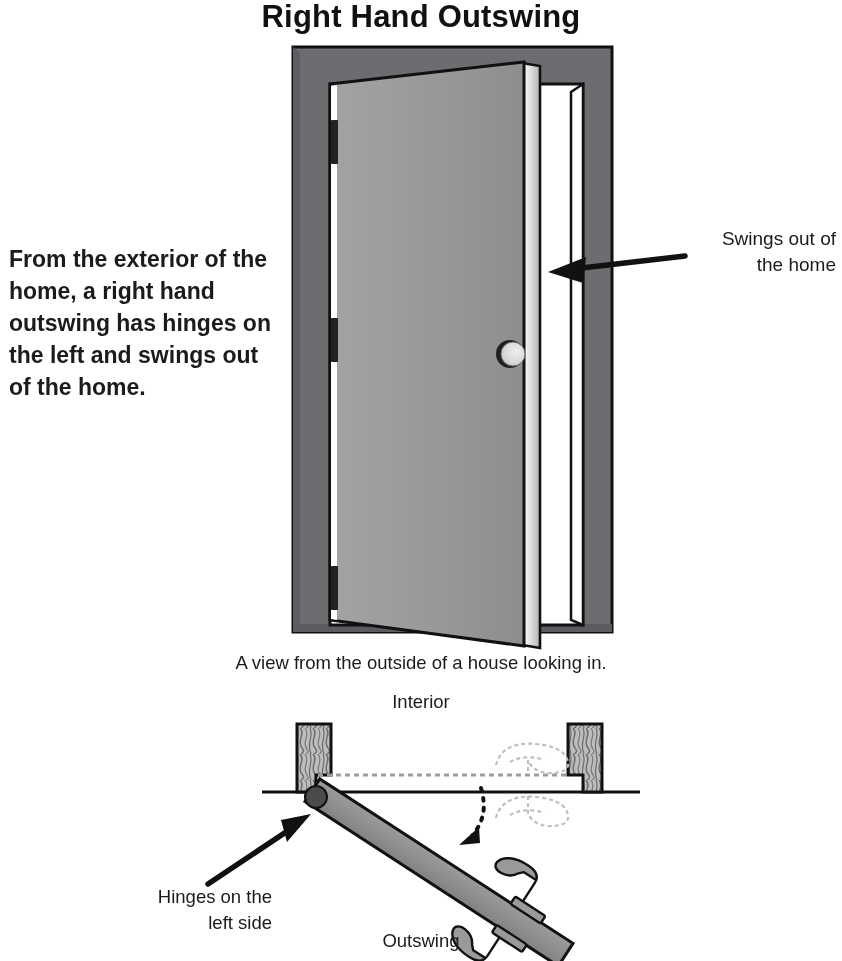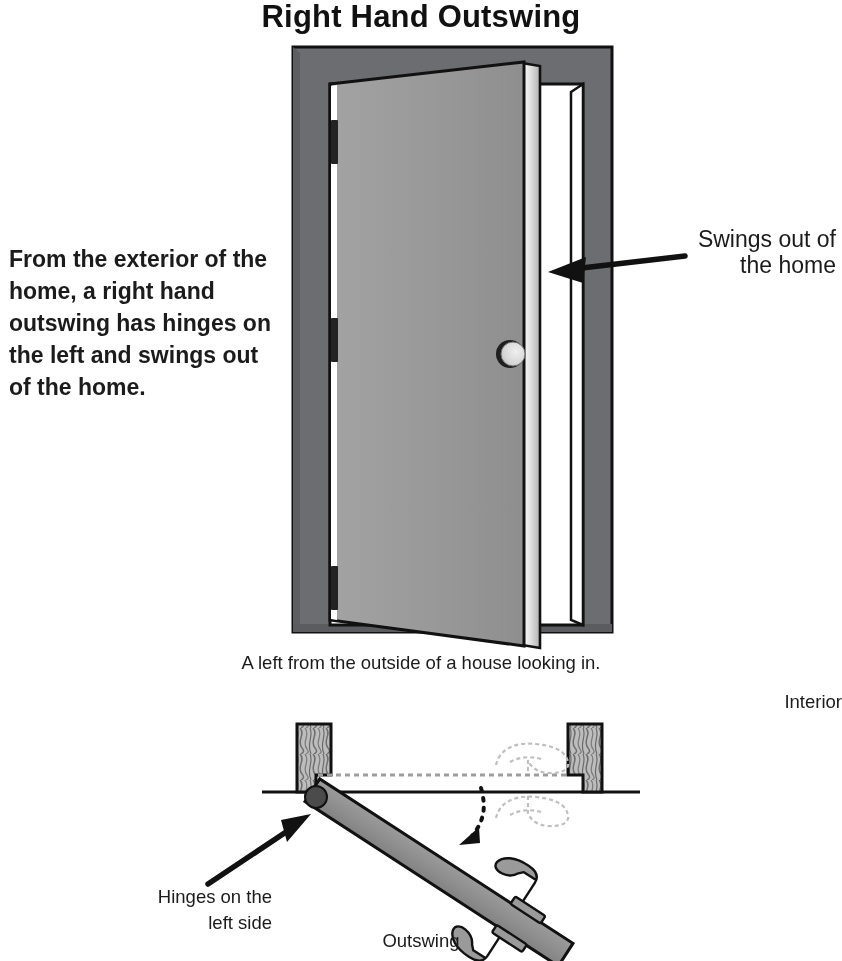--- a/index.html
+++ b/index.html
@@ -49,21 +49,21 @@
     font-weight: 700;
   }
 
   
   #swing-callout {
     position: absolute;
     right: 6px;
     top: 226px;
     width: 208px;
     text-align: right;
-    font-size: 23px;
+    font-size: 19px;
     line-height: 26px;
     color: #1b1b1b;
   }
 
   
   #hinge-callout {
     position: absolute;
     left: 62px;
     top: 884px;
     width: 210px;
@@ -81,21 +81,21 @@
     width: 842px;
     text-align: center;
     font-size: 18.5px;
     color: #1b1b1b;
   }
   #label-interior {
     position: absolute;
     left: 0;
     top: 691px;
     width: 842px;
-    text-align: right;
+    text-align: center;
     font-size: 18.5px;
     color: #1b1b1b;
   }
   #label-exterior {
     position: absolute;
     left: 0;
     top: 930px;
     width: 842px;
     text-align: center;
     font-size: 18.5px;
@@ -253,19 +253,19 @@
   </div>
 
   <div id="intro-text">From the exterior of the home, a right hand outswing has hinges on the left and swings out of the home.</div>
 
   <div id="swing-callout" style="white-space: pre-line;">Swings out of
 the home</div>
 
   <div id="hinge-callout" style="white-space: pre-line;">Hinges on the
 left side</div>
 
-  <div id="perspective-caption">A left from the outside of a house looking in.</div>
+  <div id="perspective-caption">A view from the outside of a house looking in.</div>
 
   <div id="label-interior">Interior</div>
 
   <div id="label-exterior">Outswing</div>
 
 </div>
 
 </body></html>

